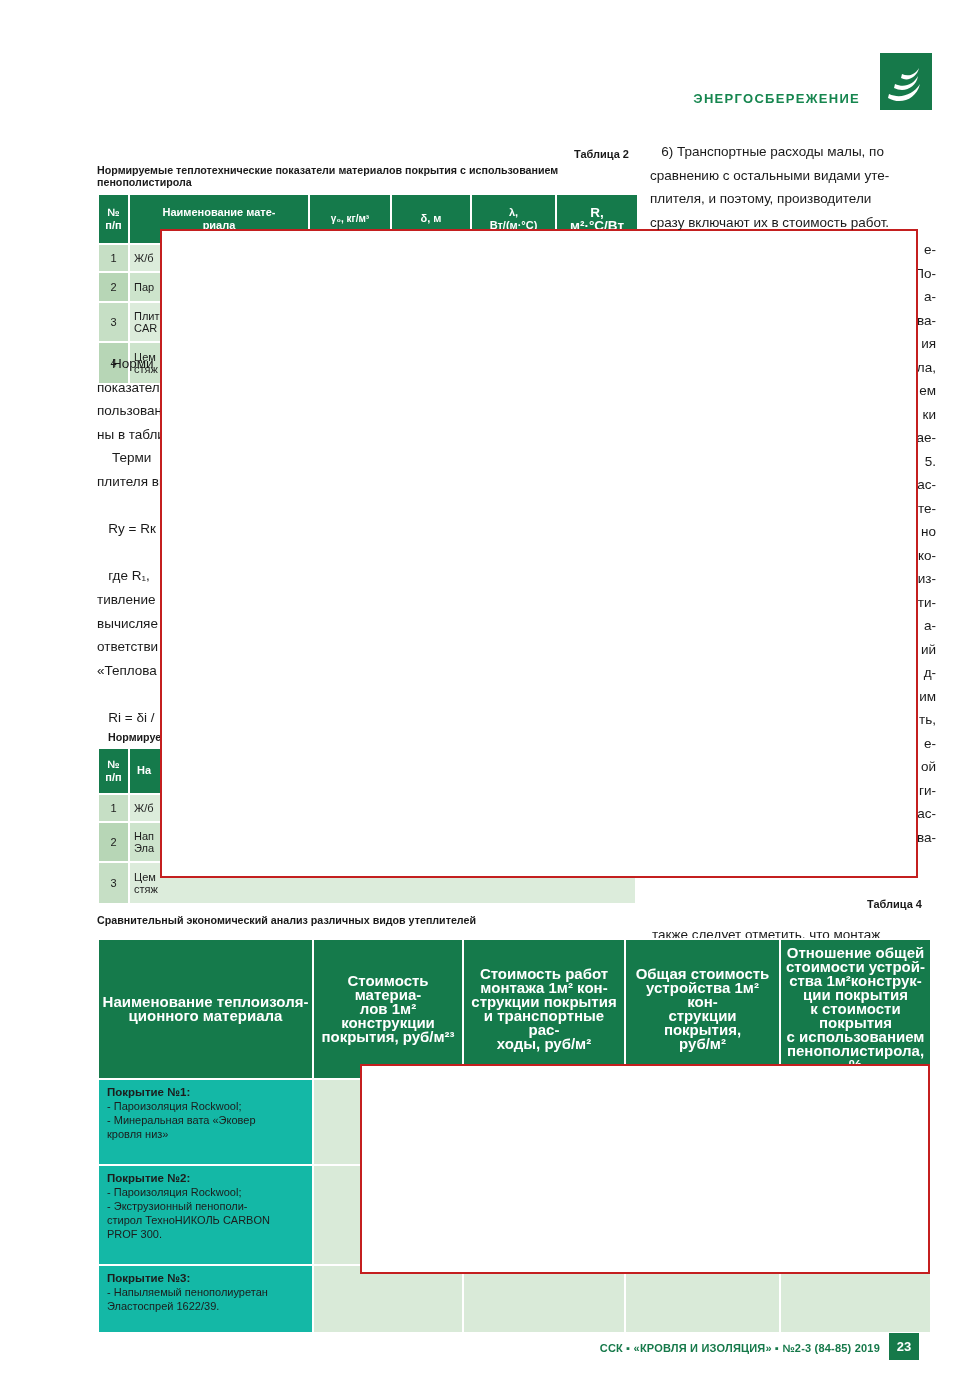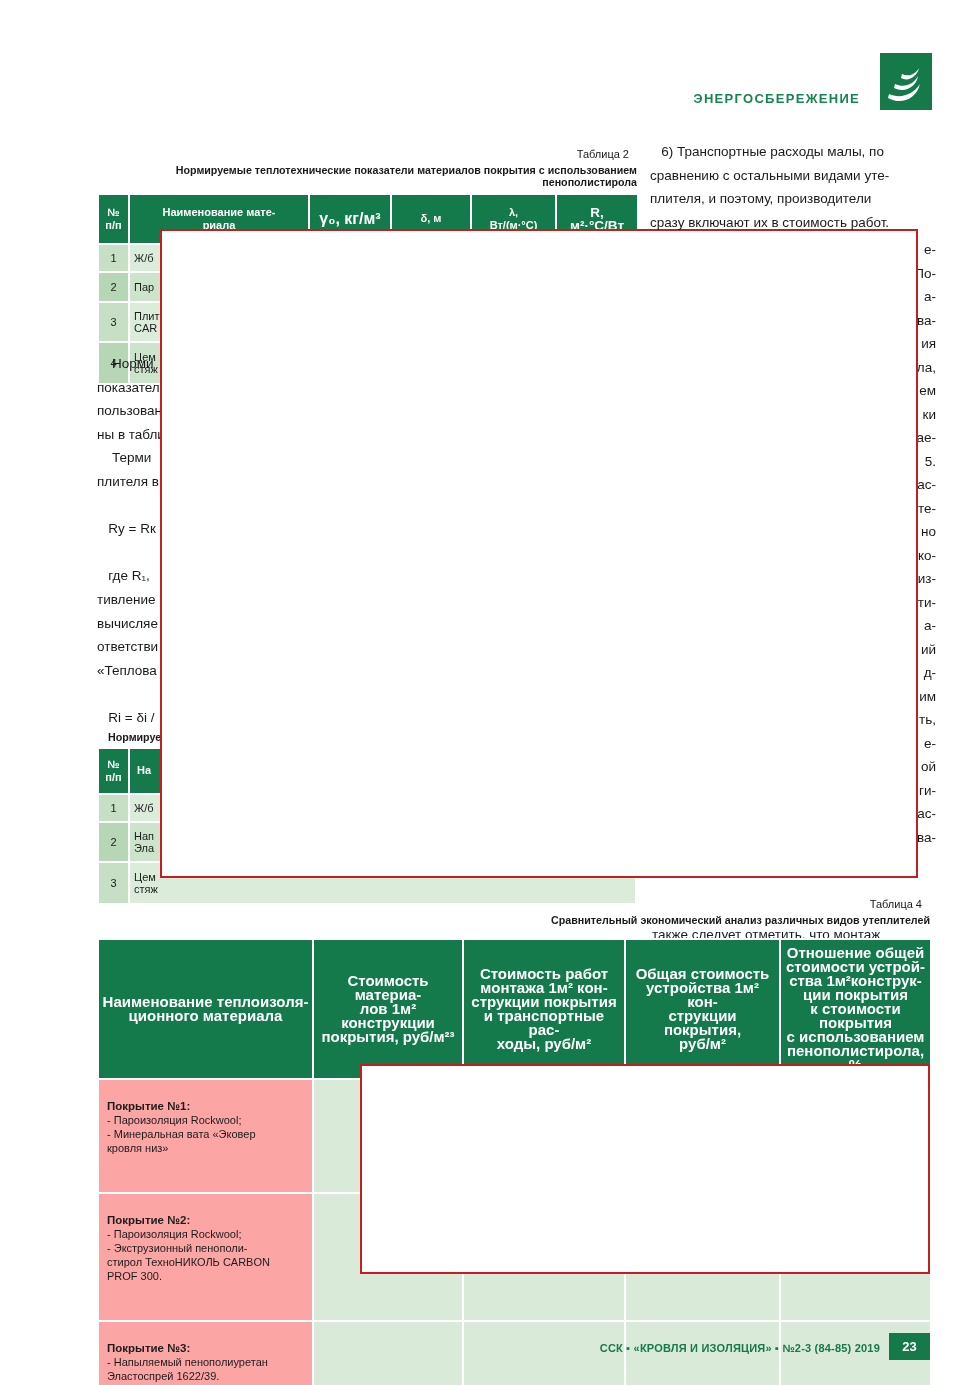--- a/index.html
+++ b/index.html
@@ -8,57 +8,57 @@
 
   .pre{white-space:pre-line;}
   .pre-x{white-space:pre;}
 
   
   .logo{position:absolute;left:880px;top:53px;width:52px;height:57px;}
   .section-title{position:absolute;top:91px;right:120px;color:#16864f;font-weight:700;
                  font-size:13px;letter-spacing:1.3px;}
 
   
-  .tbl-label{font-size:11px;font-weight:400;text-align:right;padding-right:8px;height:14px;}
-  .tbl-title{font-size:10.7px;font-weight:700;text-align:right;margin:2px 0 5px;}
+  .tbl-label{font-size:11px;font-weight:700;text-align:right;padding-right:8px;height:14px;}
+  .tbl-title{font-size:10.7px;font-weight:700;text-align:left;margin:2px 0 5px;}
   table.grid{border-collapse:collapse;table-layout:fixed;width:100%;}
   table.grid th{background:#157a4b;color:#fff;font-weight:700;text-align:center;vertical-align:middle;
                 border:2px solid #ffffff;font-size:11px;line-height:13.5px;padding:2px 2px;}
   table.grid td{border:2px solid #ffffff;font-size:11px;line-height:12.5px;color:#1c1c1c;
                 padding:2px 4px;vertical-align:middle;}
   td.num{text-align:center;background:#c6dfc5;}
   td.name{background:#dcecdb;padding-left:6px;}
   td.blank{background:#dcecdb;}
   tbody tr:nth-of-type(even) td.num{background:#b7d6b6;}
   tbody tr:nth-of-type(even) td.name,tbody tr:nth-of-type(even) td.blank{background:#cde4cc;}
 
   
   .t2{position:absolute;left:97px;top:148px;width:540px;}
   .t2t thead th{height:44px;}
-  .t2t th.gamma{font-size:16px;margin-left:32px;}
+  .t2t th.gamma{font-size:10px;margin-left:32px;}
   .t2t th.rcol{font-size:13.5px;}
   .t2t tbody tr:nth-of-type(1) td{height:22px;}
   .t2t tbody tr:nth-of-type(2) td{height:24px;}
   .t2t tbody tr:nth-of-type(3) td{height:34px;}
   .t2t tbody tr:nth-of-type(4) td{height:36px;}
 
   
   .t3{position:absolute;left:97px;top:731px;width:540px;}
   .t3-title{text-align:left;padding-left:11px;margin:0 0 4px;}
   .t3t thead th{height:40px;}
   .t3t th.left{text-align:left;padding-left:7px;}
   .t3t tbody tr:nth-of-type(1) td{height:22px;}
   .t3t tbody tr:nth-of-type(2) td{height:34px;}
   .t3t tbody tr:nth-of-type(3) td{height:36px;}
 
   
   .t4{position:absolute;left:97px;top:898px;width:833px;}
   .t4-title{margin:2px 0 12px;}
   .t4t thead th{height:112px;font-size:15px;line-height:14px;padding:6px 3px;}
-  .t4t td.mat{background:#fca5a5;vertical-align:top;padding:19px 8px;}
+  .t4t td.mat{background:#14b8a6;vertical-align:top;padding:5px 8px;}
   .t4t td.blank4{background:#d9ead8;}
   .t4t tbody tr:nth-of-type(1) td{height:74px;}
   .t4t tbody tr:nth-of-type(2) td{height:88px;}
   .t4t tbody tr:nth-of-type(3) td{height:56px;}
   .mat-title{font-weight:700;font-size:11.5px;line-height:14px;}
   .mat-details{font-size:11px;line-height:14px;}
 
   
   .left-lines{position:absolute;left:97px;top:352px;width:300px;font-size:13.5px;
               line-height:23.6px;color:#1a1a1a;}
@@ -69,21 +69,21 @@
   .bottom-line{position:absolute;left:652px;top:927px;width:284px;font-size:13.5px;color:#1a1a1a;}
 
   
   .redaction{position:absolute;background:#ffffff;border:2px solid #c41f1f;box-sizing:border-box;z-index:10;}
   .red1{left:160px;top:229px;width:758px;height:649px;}
   .red2{left:360px;top:1064px;width:570px;height:210px;}
 
   
   .footer-line{position:absolute;top:1342px;right:100px;color:#16794a;font-size:11px;
                font-weight:700;letter-spacing:0.2px;}
-  .page-badge{position:absolute;left:889px;top:1333px;width:41px;height:27px;background:#16794a;
+  .page-badge{position:absolute;left:889px;top:1333px;width:30px;height:27px;background:#16794a;
               color:#fff;font-weight:700;font-size:13px;text-align:center;line-height:27px;}
 </style>
 </head>
 <body>
 
 <div class="page">
 
   <div class="logo">
     <svg viewBox="0 0 52 57" width="52" height="57" aria-hidden="true">
       <rect width="52" height="57" fill="#16794a"></rect>

